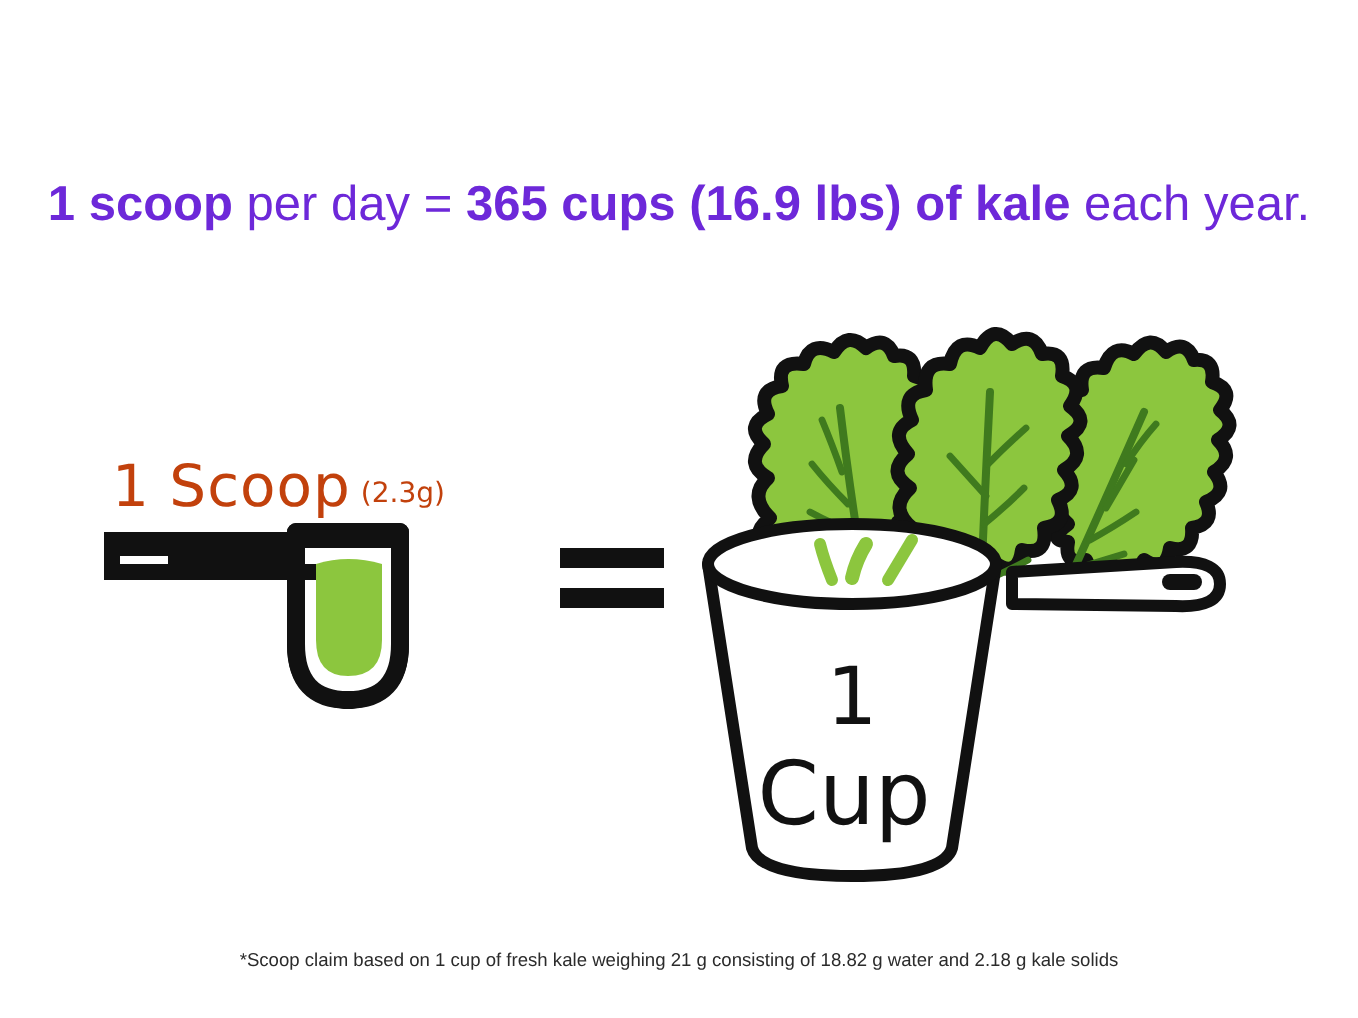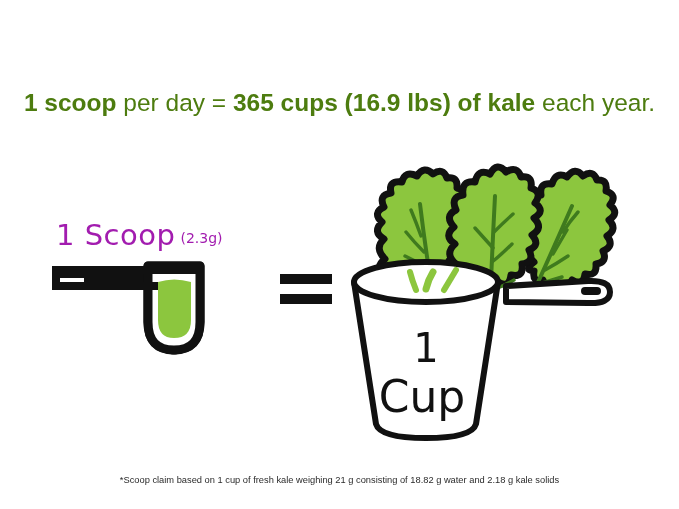--- a/index.html
+++ b/index.html
@@ -46,21 +46,21 @@
     white-space: nowrap;
   }
 
   
   .subtitle {
     position: absolute;
     left: 0;
     top: 88px;
     width: 679px;
     text-align: center;
-    color: #4d7c0f;
+    color: #6d28d9;
     font-family: "Liberation Sans", sans-serif;
     font-size: 24.5px;
     line-height: 30px;
     white-space: nowrap;
   }
   .subtitle .b { font-weight: bold; }
   .subtitle .r { font-weight: 400; }
 
   
   .stage {
@@ -75,23 +75,23 @@
   .scoop-group {
     position: absolute;
     left: 48px;
     top: 78px;
     width: 215px;
     height: 140px;
   }
   .scoop-label {
     position: absolute;
     left: 8px;
-    top: 0px;
-    white-space: nowrap;
-    color: #a21caf;
+    top: 8px;
+    white-space: nowrap;
+    color: #c2410c;
     font-family: "DejaVu Sans", sans-serif;
     font-size: 29px;
     font-weight: 400;
     letter-spacing: 0.5px;
   }
   .scoop-label .grams {
     font-size: 14px;
     letter-spacing: 0;
     vertical-align: 2px;
     padding-left: 5px;

